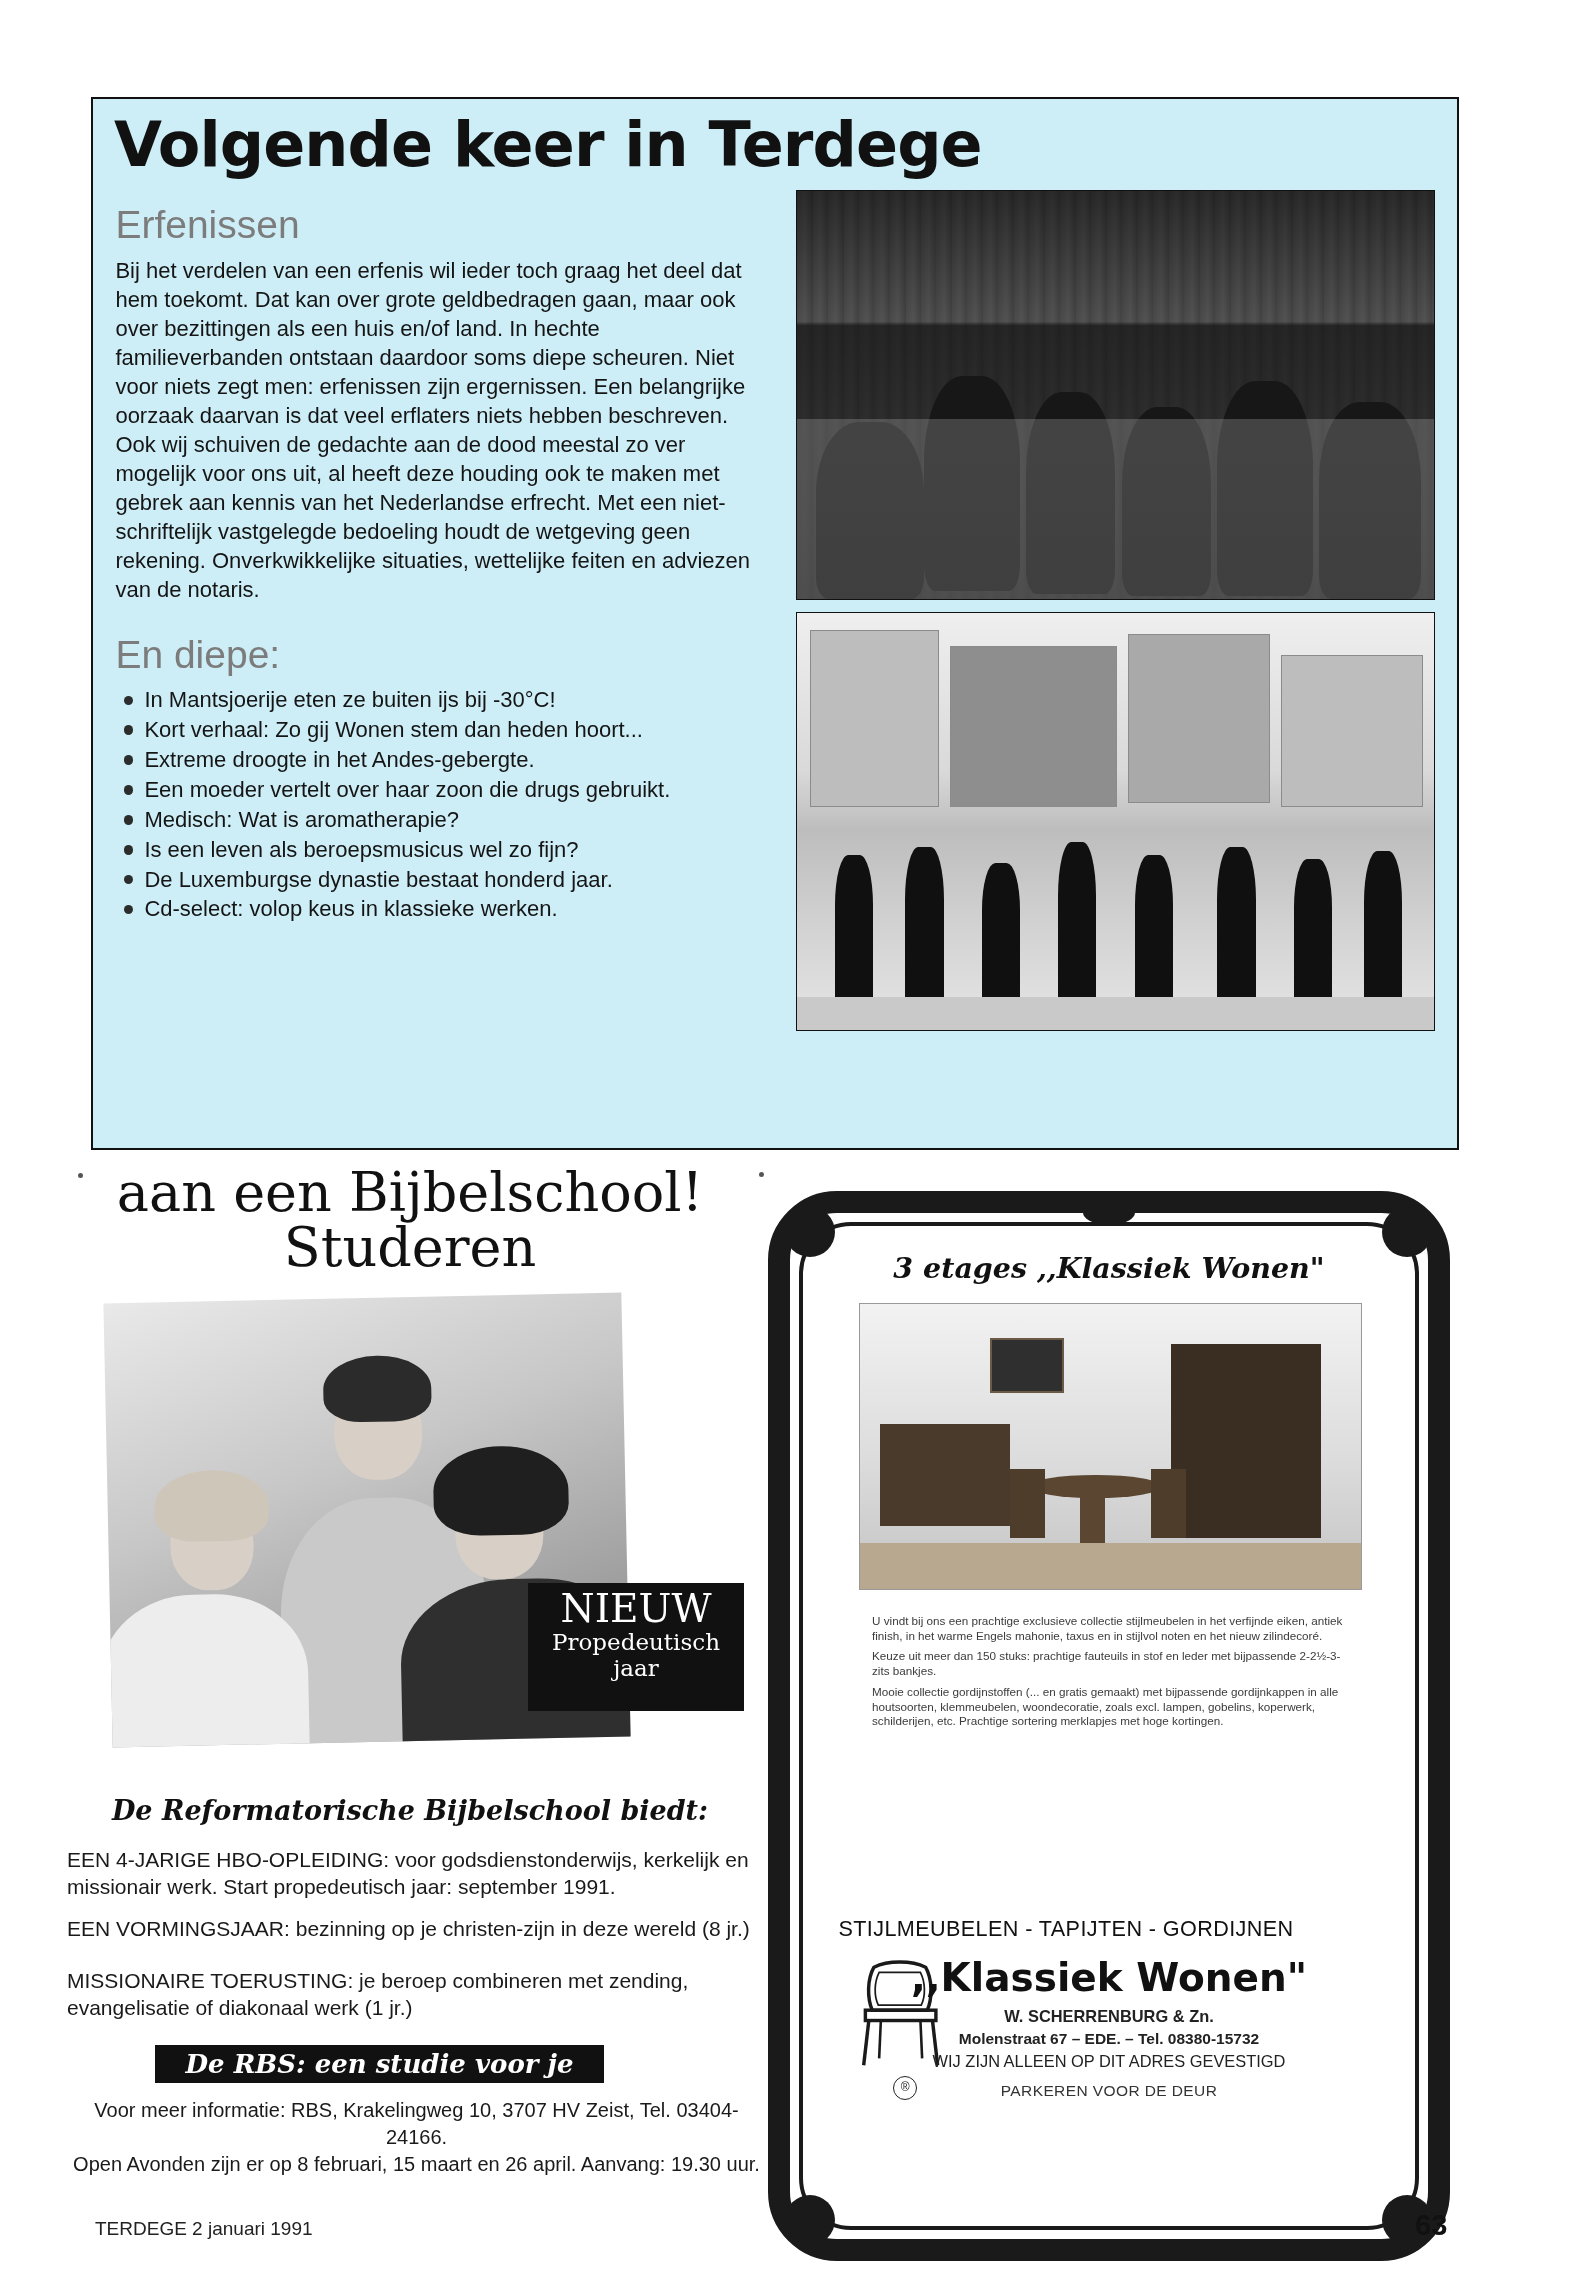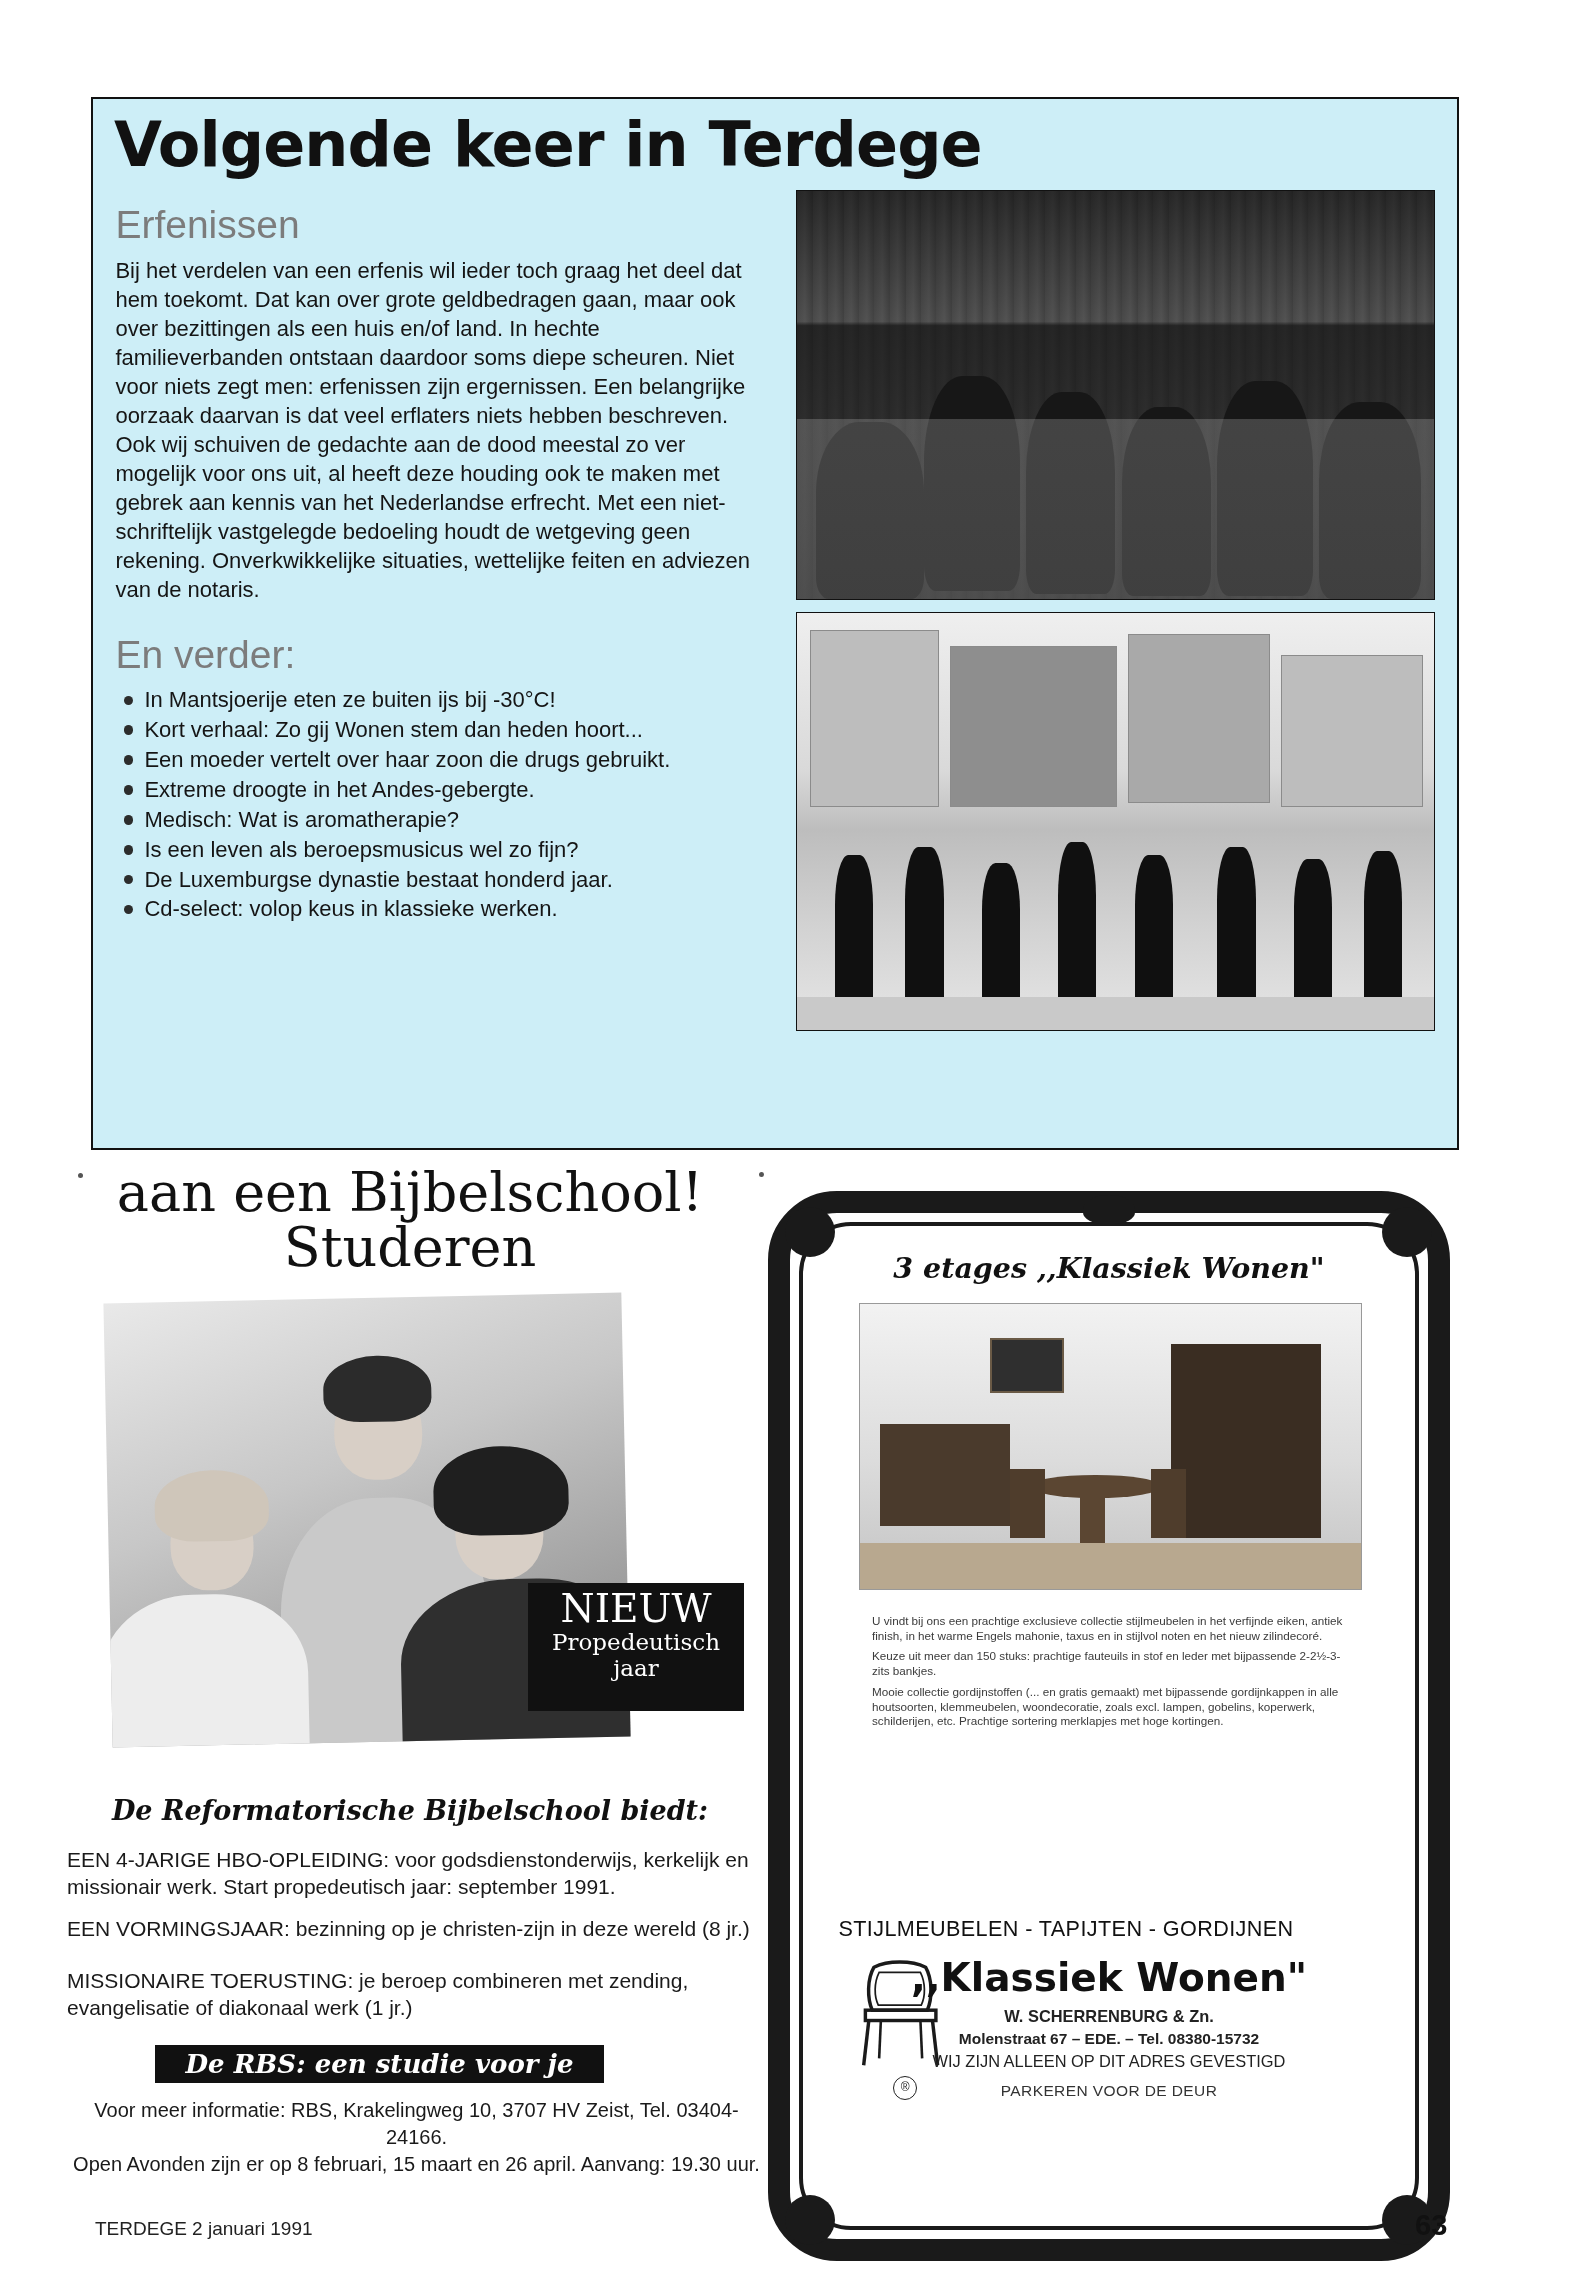--- a/index.html
+++ b/index.html
@@ -471,26 +471,26 @@
 
   <div class="teaser">
 
     <div class="teaser-title">Volgende keer in Terdege</div>
 
     <div class="teaser-col-left">
       <h2 class="sub-head">Erfenissen</h2>
       <p class="body-text">Bij het verdelen van een erfenis wil ieder toch graag het deel dat hem toekomt. Dat kan over grote geldbedragen gaan, maar ook over bezittingen als een huis en/of land. In hechte familieverbanden ontstaan daardoor soms diepe scheuren. Niet voor niets zegt men: erfenissen zijn ergernissen. Een belangrijke oorzaak daarvan is dat veel erflaters niets hebben beschreven. Ook wij schuiven de gedachte aan de dood meestal zo ver mogelijk voor ons uit, al heeft deze houding ook te maken met gebrek aan kennis van het Nederlandse erfrecht. Met een niet-schriftelijk vastgelegde bedoeling houdt de wetgeving geen rekening. Onverkwikkelijke situaties, wettelijke feiten en adviezen van de notaris.</p>
 
       <div class="enverder">
-        <h2 class="sub-head">En verder:</h2>
+        <h2 class="sub-head">En diepe:</h2>
         <ul class="bullets">
           <li>In Mantsjoerije eten ze buiten ijs bij -30°C!</li>
           <li>Kort verhaal: Zo gij Wonen stem dan heden hoort...</li>
+          <li>Extreme droogte in het Andes-gebergte.</li>
           <li>Een moeder vertelt over haar zoon die drugs gebruikt.</li>
-          <li>Extreme droogte in het Andes-gebergte.</li>
           <li>Medisch: Wat is aromatherapie?</li>
           <li>Is een leven als beroepsmusicus wel zo fijn?</li>
           <li>De Luxemburgse dynastie bestaat honderd jaar.</li>
           <li>Cd-select: volop keus in klassieke werken.</li>
         </ul>
       </div>
     </div>
 
     <div class="photo photo-top">
       <div class="grain1" style="position:relative;">

